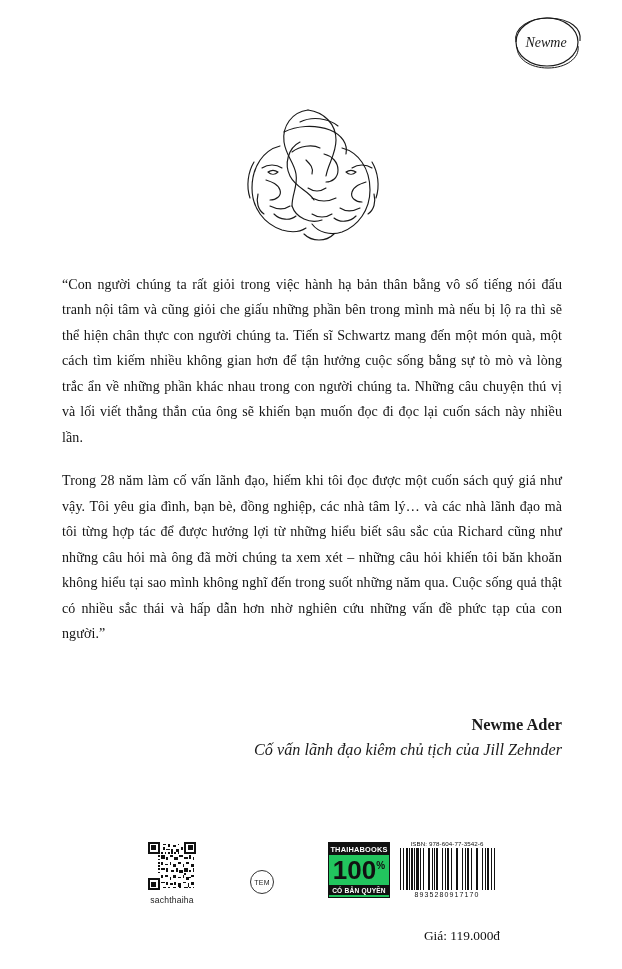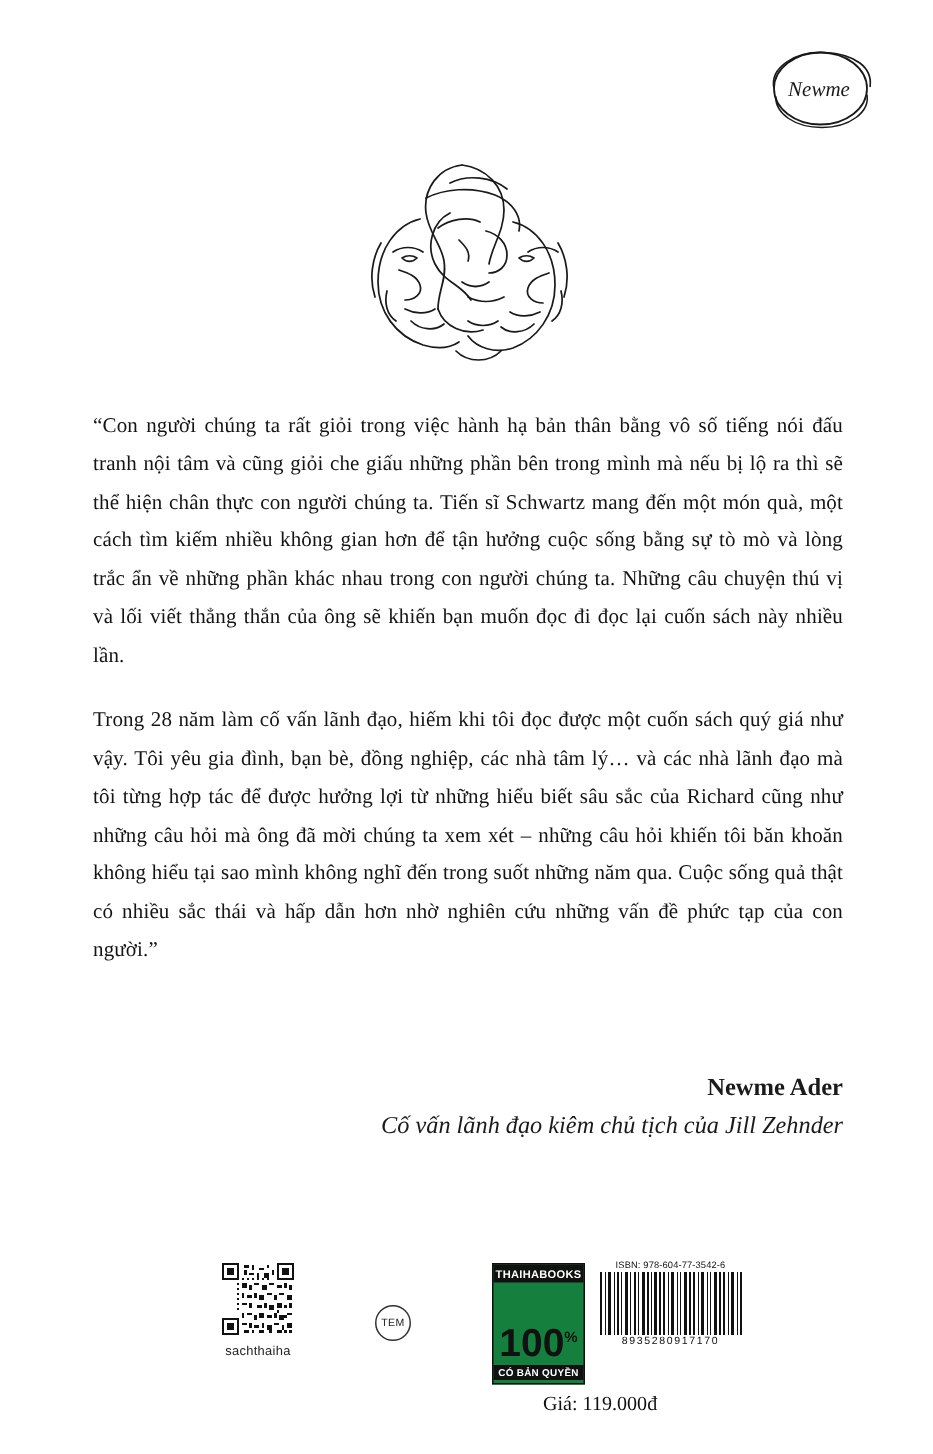--- a/index.html
+++ b/index.html
@@ -13,21 +13,21 @@
     height: 969px;
     position: relative;
     font-family: "Liberation Serif", serif;
     color: #1a1a1a;
     overflow: hidden;
   }
 
   
   .logo {
     position: absolute;
-    top: 29px;
+    top: 12px;
     right: 30px;
     width: 92px;
     height: 62px;
   }
   .logo svg { display: block; }
 
   
   .illustration {
     position: absolute;
     top: 98px;
@@ -128,41 +128,40 @@
     color: #222;
   }
 
   
   .copyright-badge {
     position: absolute;
     left: 328px;
     top: 4px;
     width: 62px;
     border: 1.4px solid #111;
-    background: #15803d;
+    background: #22c55e;
     font-family: "Liberation Sans", sans-serif;
     text-align: center;
     padding: 0 0 2px 0;
   }
   .cb-top {
     background: #111;
     color: #fff;
     font-size: 7.4px;
     font-weight: bold;
     letter-spacing: 0.2px;
     padding: 1.5px 0 1.5px 0;
   }
   .cb-mid {
     font-size: 26px;
     font-weight: bold;
     line-height: 1;
     padding: 2px 0 0 0;
     position: relative;
     color: #111;
-    margin-top: 25px;
   }
   .cb-pct {
     font-size: 10px;
     vertical-align: super;
   }
   .cb-bot {
     background: #111;
     color: #fff;
     font-size: 6.6px;
     font-weight: bold;
@@ -201,21 +200,21 @@
   }
 
   
   .price {
     position: absolute;
     right: 60px;
     top: 90px;
     font-size: 13.4px;
     font-family: "Liberation Serif", serif;
     color: #111;
-    text-align: left;
+    text-align: center;
     width: 200px;
   }
 </style>
 </head>
 <body>
 
 <div class="logo">
   <svg width="92" height="62" viewBox="0 0 92 62" fill="none">
     <ellipse cx="47" cy="30" rx="31" ry="24" stroke="#1a1a1a" stroke-width="1.2" fill="none"></ellipse>
     <path d="M16 30 C13 16, 30 5, 50 6 C70 7, 82 16, 80 29" stroke="#1a1a1a" stroke-width="1.1" fill="none"></path>

